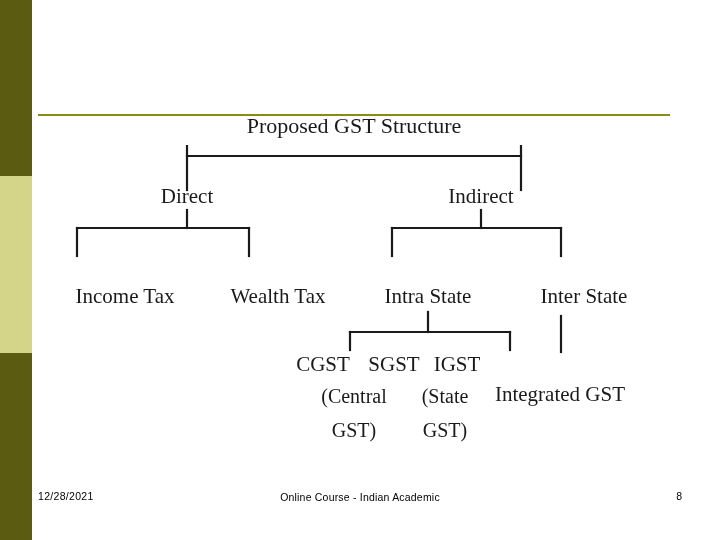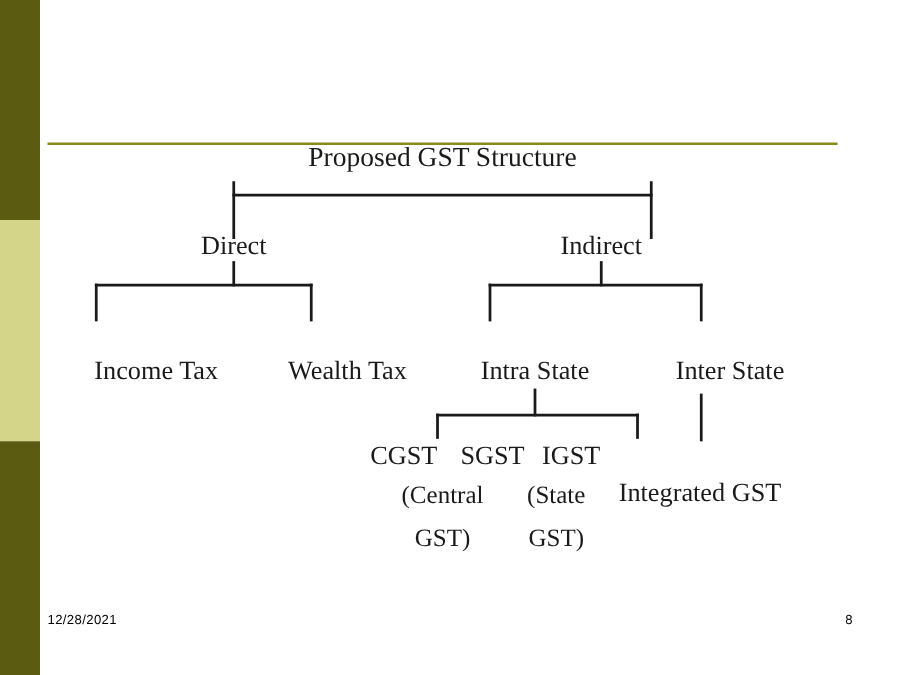--- a/index.html
+++ b/index.html
@@ -162,15 +162,16 @@
     <text class="node-text small" x="322" y="322">GST)</text>
     <text class="node-text small" x="413" y="288">(State</text>
     <text class="node-text small" x="413" y="322">GST)</text>
 
   </svg>
 </div>
 
 <div class="footer">
   <div class="footer-date">12/28/2021</div>
   <div class="footer-center">
+    <div>Online Course - Indian Academic</div>
   </div>
   <div class="footer-page">8</div>
 </div>
 
 </body></html>

